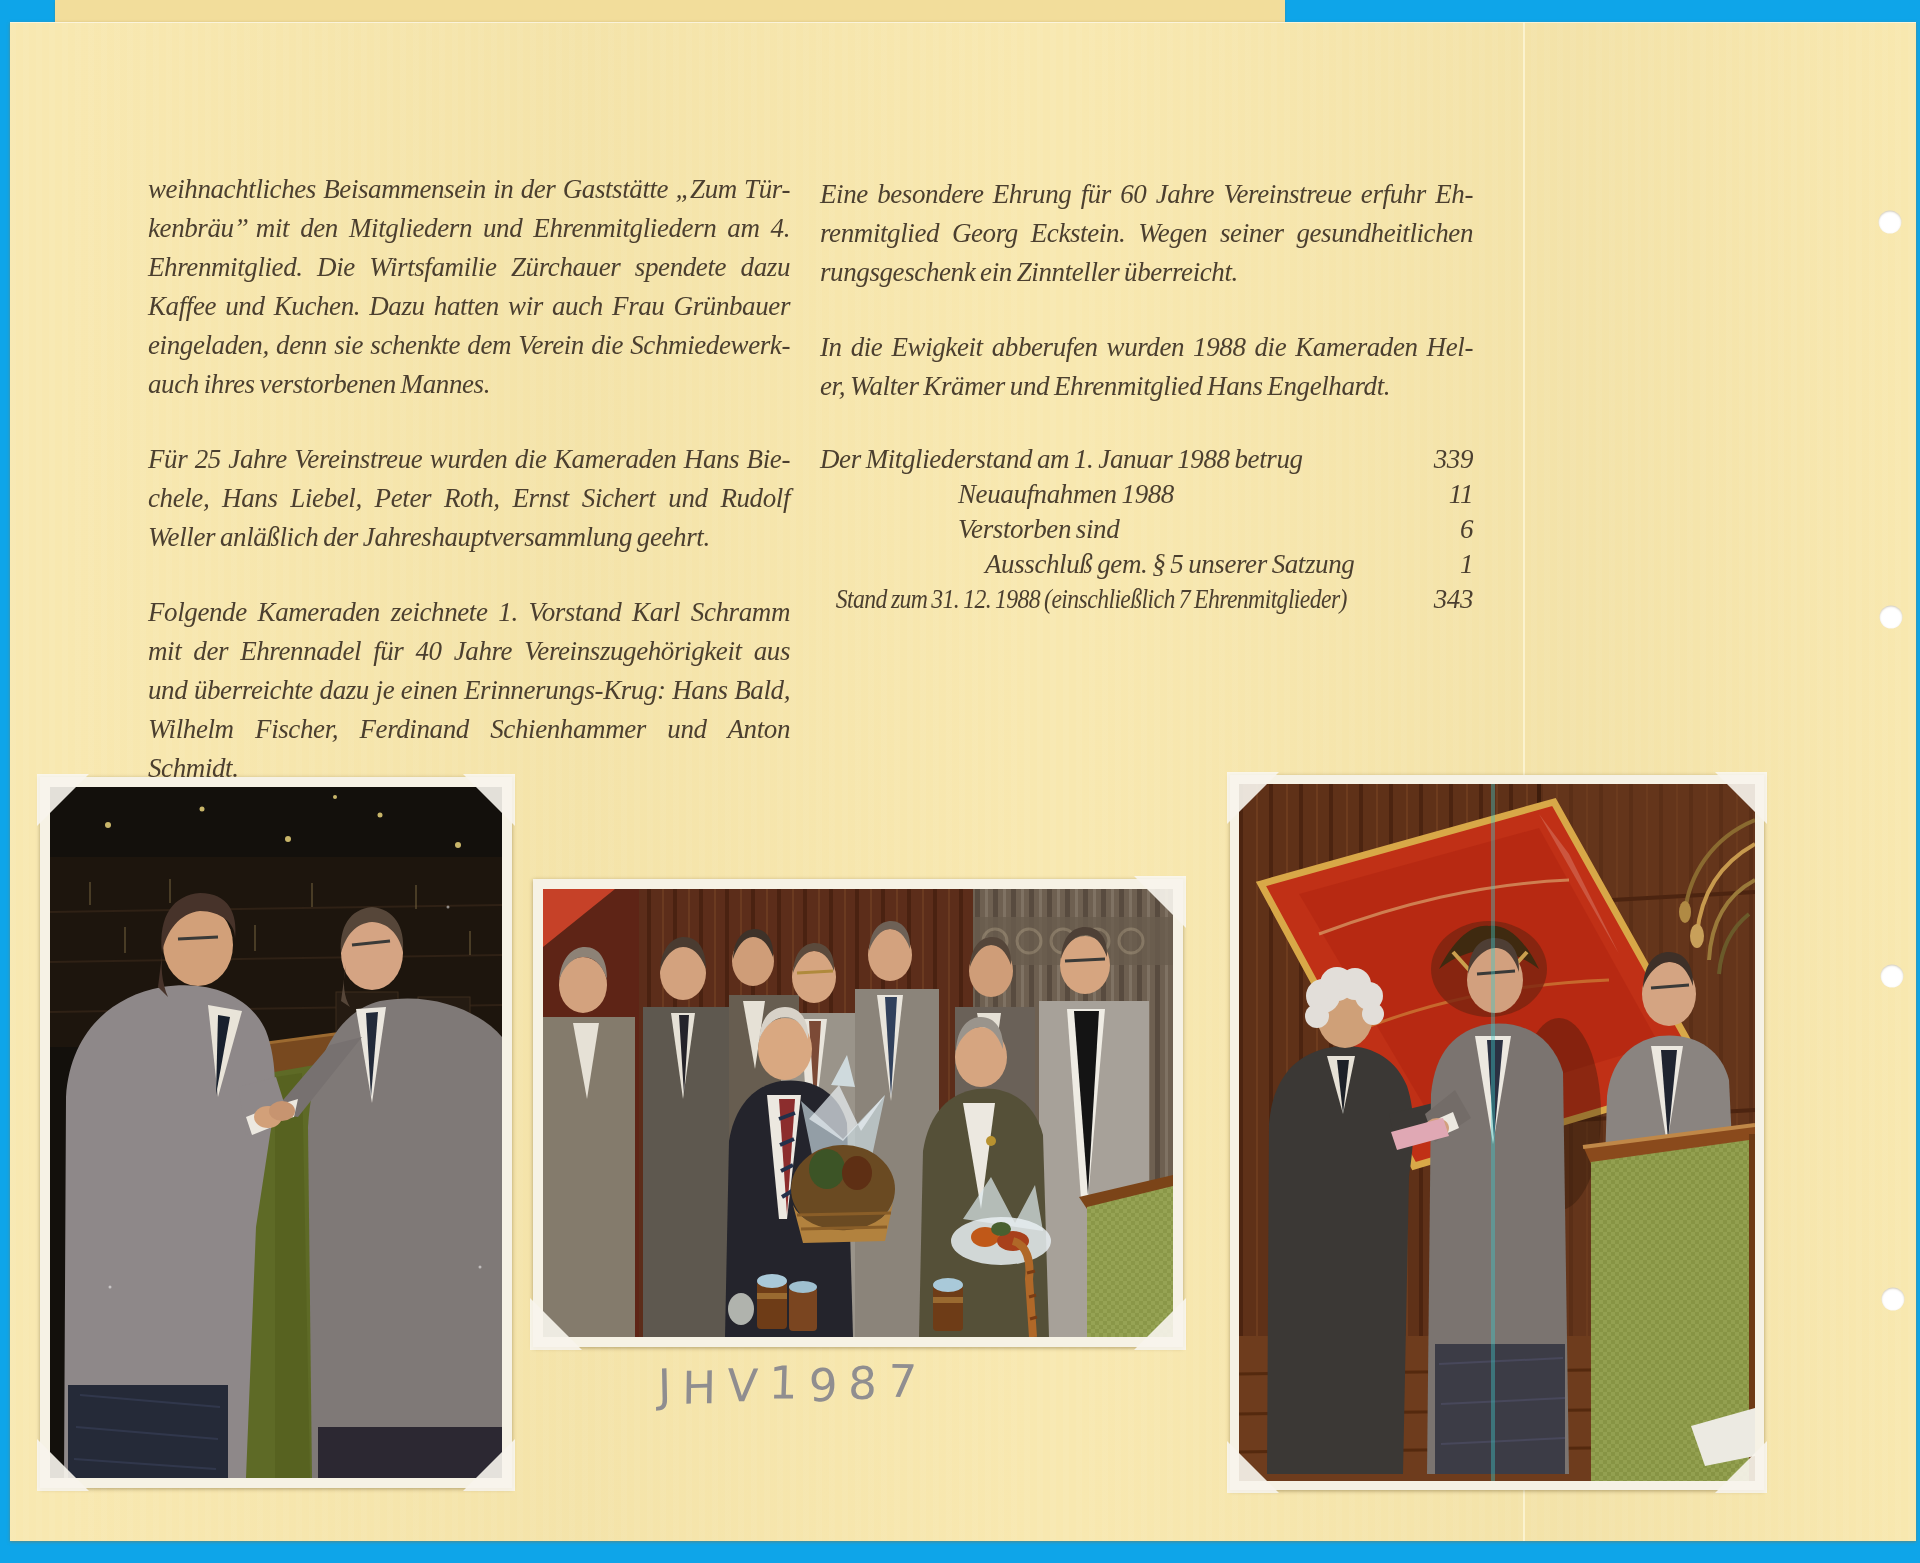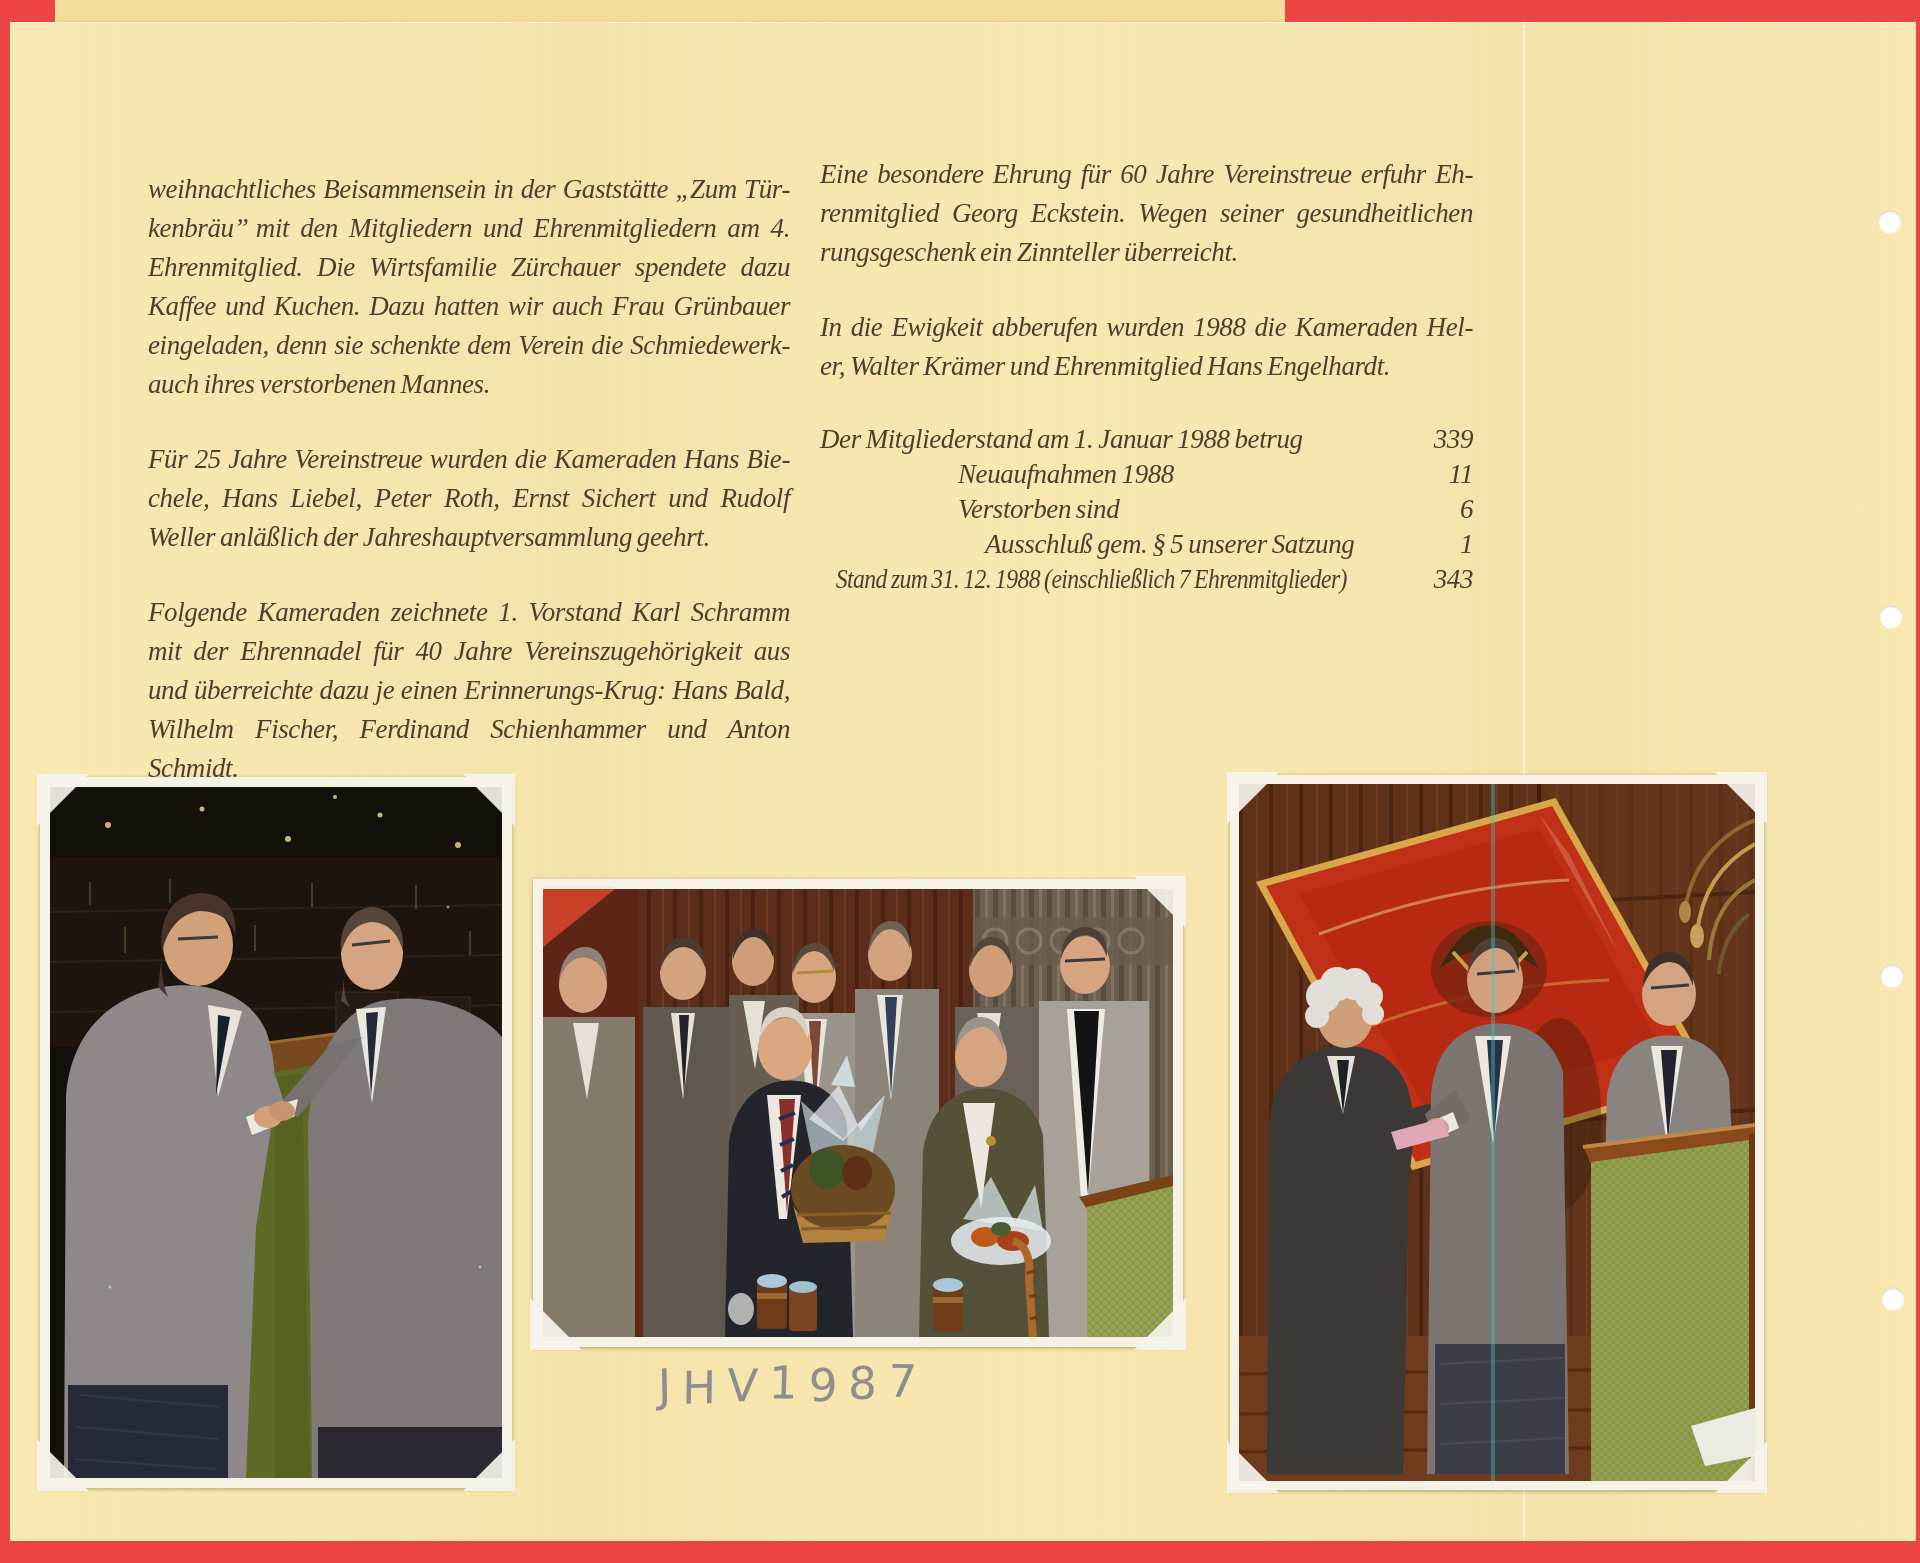--- a/index.html
+++ b/index.html
@@ -1,35 +1,35 @@
 <!DOCTYPE html>
 <html><head>
 <meta charset="utf-8">
 <style>
   html,body{margin:0;padding:0;background:#fdfdfb;}
-  .canvas{position:relative;width:1920px;height:1563px;background:#ef4444;overflow:hidden;
+  .canvas{position:relative;width:1920px;height:1563px;background:#0ea5e9;overflow:hidden;
           font-family:"Liberation Serif","DejaVu Serif",serif;}
   
   .page-behind{position:absolute;left:55px;top:0;width:1230px;height:27px;background:#f2dd9b;
                box-shadow:0 2px 2px rgba(125,105,55,.4);}
   
   .page{position:absolute;left:10px;top:22px;width:1906px;height:1519px;background:#f8e7ac;
         background-image:
           linear-gradient(90deg, rgba(255,255,255,.06), rgba(0,0,0,.015) 30%, rgba(255,255,255,.05) 55%, rgba(0,0,0,.02) 82%, rgba(255,255,255,.04)),
           repeating-linear-gradient(90deg, rgba(255,252,238,.05) 0 6px, rgba(0,0,0,0) 6px 13px);
         box-shadow:inset 0 1px 0 rgba(255,255,255,.55), 0 1px 3px rgba(140,118,60,.55);}
   .crease{position:absolute;left:1513px;top:0;width:2px;height:100%;background:rgba(255,250,224,.65);}
   
   .hole{position:absolute;width:23px;height:23px;border-radius:50%;background:#ffffff;
         box-shadow:inset 0 1px 2px rgba(120,100,55,.35);transform:translate(-50%,-50%);}
   
   .col{position:absolute;color:#4b3f2f;font-style:italic;
        font-size:27px;line-height:39px;letter-spacing:-0.4px;word-spacing:-1.5px;}
   .col-left{left:138px;top:148px;width:642px;}
-  .col-right{left:810px;top:133px;width:653px;}
+  .col-right{left:810px;top:153px;width:653px;}
   .para{margin:0 0 36px 0;}
   .line{text-align:justify;text-align-last:justify;white-space:nowrap;}
   .line.last{text-align-last:left;}
   
   .stats{margin-top:22px;font-family:Liberation Serif, serif;}
   .stat-row{display:flex;justify-content:space-between;align-items:baseline;line-height:35px;white-space:nowrap;}
   .stat-label{display:inline-block;transform-origin:left center;}
   .stat-value{margin-left:2px;}
   .indent-0 .stat-label{padding-left:0;}
   .indent-1 .stat-label{padding-left:138px;}

